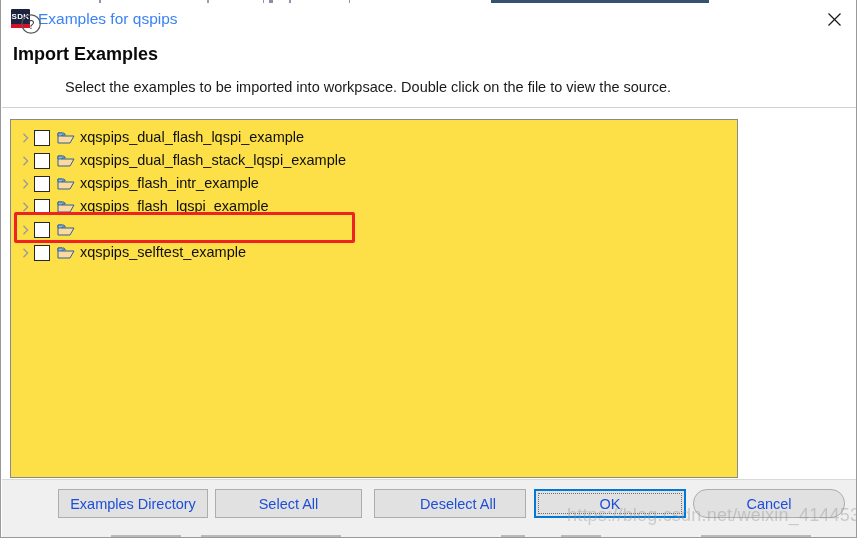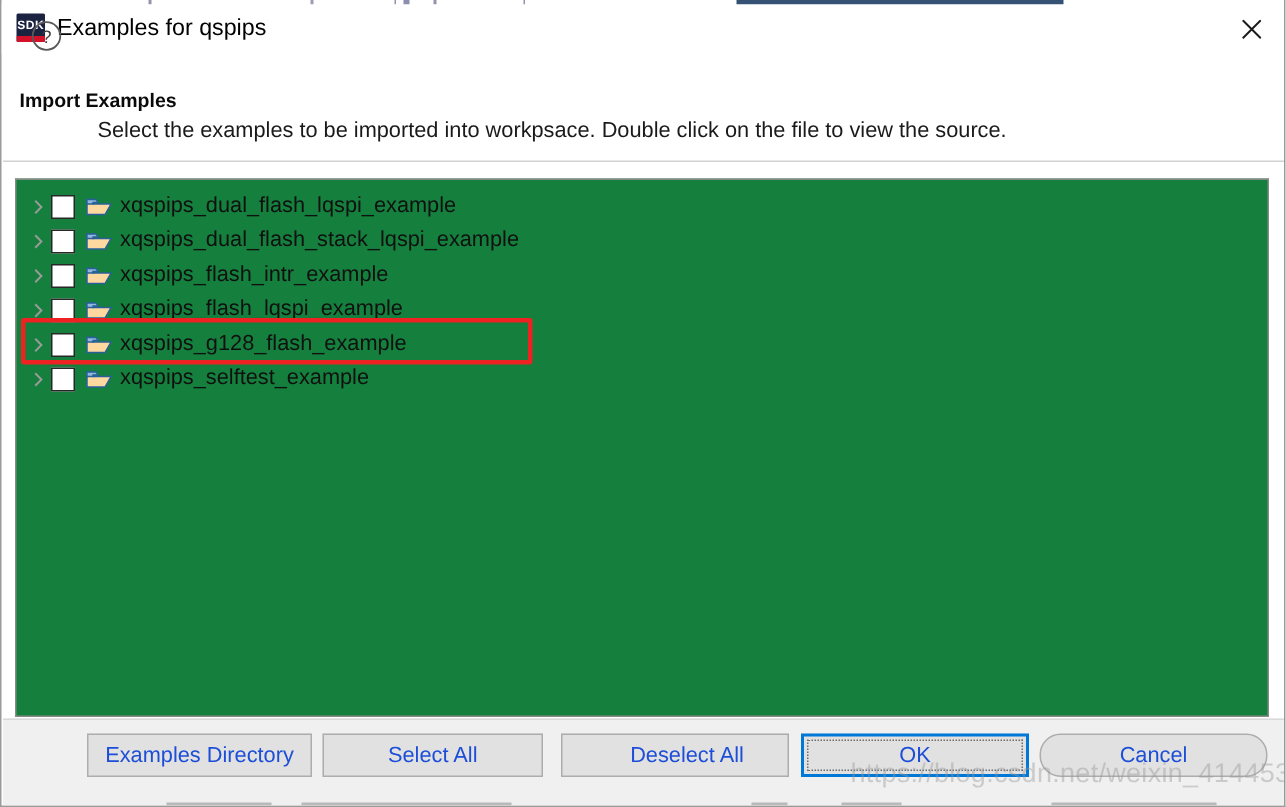--- a/index.html
+++ b/index.html
@@ -89,21 +89,21 @@
     position: absolute;
     left: 0; bottom: 0;
     width: 19px; height: 4px;
     background: #d5112a;
   }
   .title-text {
     position: absolute;
     left: 37px;
     top: 5px;
     font-size: 15.5px;
-    color: #000000;
+    color: #3b82f6;
     line-height: 22px;
     white-space: nowrap;
   }
   .close-btn {
     position: absolute;
     right: 1px;
     top: 0px;
     width: 46px;
     height: 33px;
     display: flex;
@@ -139,44 +139,44 @@
     right: -60px;
     top: -180px;
     width: 320px;
     height: 320px;
     border-radius: 50%;
     background: radial-gradient(circle at 35% 72%, rgba(236,240,250,0) 60%, rgba(226,232,247,0.6) 68%, rgba(248,250,254,0.2) 85%, rgba(255,255,255,0) 95%);
   }
   .header-title {
     position: absolute;
     left: 11px;
-    top: 23px;
-    font-size: 13px;
+    top: 8px;
+    font-size: 18px;
     font-weight: bold;
     color: #0a0a0a;
     white-space: nowrap;
   }
   .header-desc {
     position: absolute;
     left: 18px;
     top: 43px;
     font-size: 14.5px;
     color: #1a1a1a;
     white-space: nowrap;
     margin-left: 45px;
   }
 
   
   .tree-panel {
     position: absolute;
     left: 9px;
     top: 119px;
-    width: 836px;
+    width: 728px;
     height: 359px;
-    background: #15803d;
+    background: #fde047;
     border: 1px solid #8a8a8a;
     box-sizing: border-box;
     overflow: hidden;
   }
   .tree-list {
     position: absolute;
     left: 0;
     top: 6px;
     width: 100%;
   }
@@ -428,21 +428,20 @@
               <path d="M1.5 0.8 L5.6 5 L1.5 9.2" fill="none" stroke="#9a9a9a" stroke-width="1.3"></path>
             </svg>
         </span>
         <span class="tree-check"></span>
         <span class="folder-icon">
           <svg width="18" height="16" viewBox="0 0 18 16" aria-hidden="true">
             <path d="M1 3 L1 13 L13 13 L17 6 L5 6 L5 3 Z" fill="#fdd9a0" stroke="#2a6099" stroke-width="1"></path>
             <path d="M1 3 L7 3 L8.4 5 L5 5 L5 6 L1 6 Z" fill="#8fb8dd" stroke="#2a6099" stroke-width="0.9"></path>
           </svg>
         </span>
-        <span class="tree-label">xqspips_g128_flash_example</span>
       </div>
 
       <div class="tree-row">
         <span class="twisty">
           <svg width="7" height="10" viewBox="0 0 7 10" aria-hidden="true">
               <path d="M1.5 0.8 L5.6 5 L1.5 9.2" fill="none" stroke="#9a9a9a" stroke-width="1.3"></path>
             </svg>
         </span>
         <span class="tree-check"></span>
         <span class="folder-icon">

